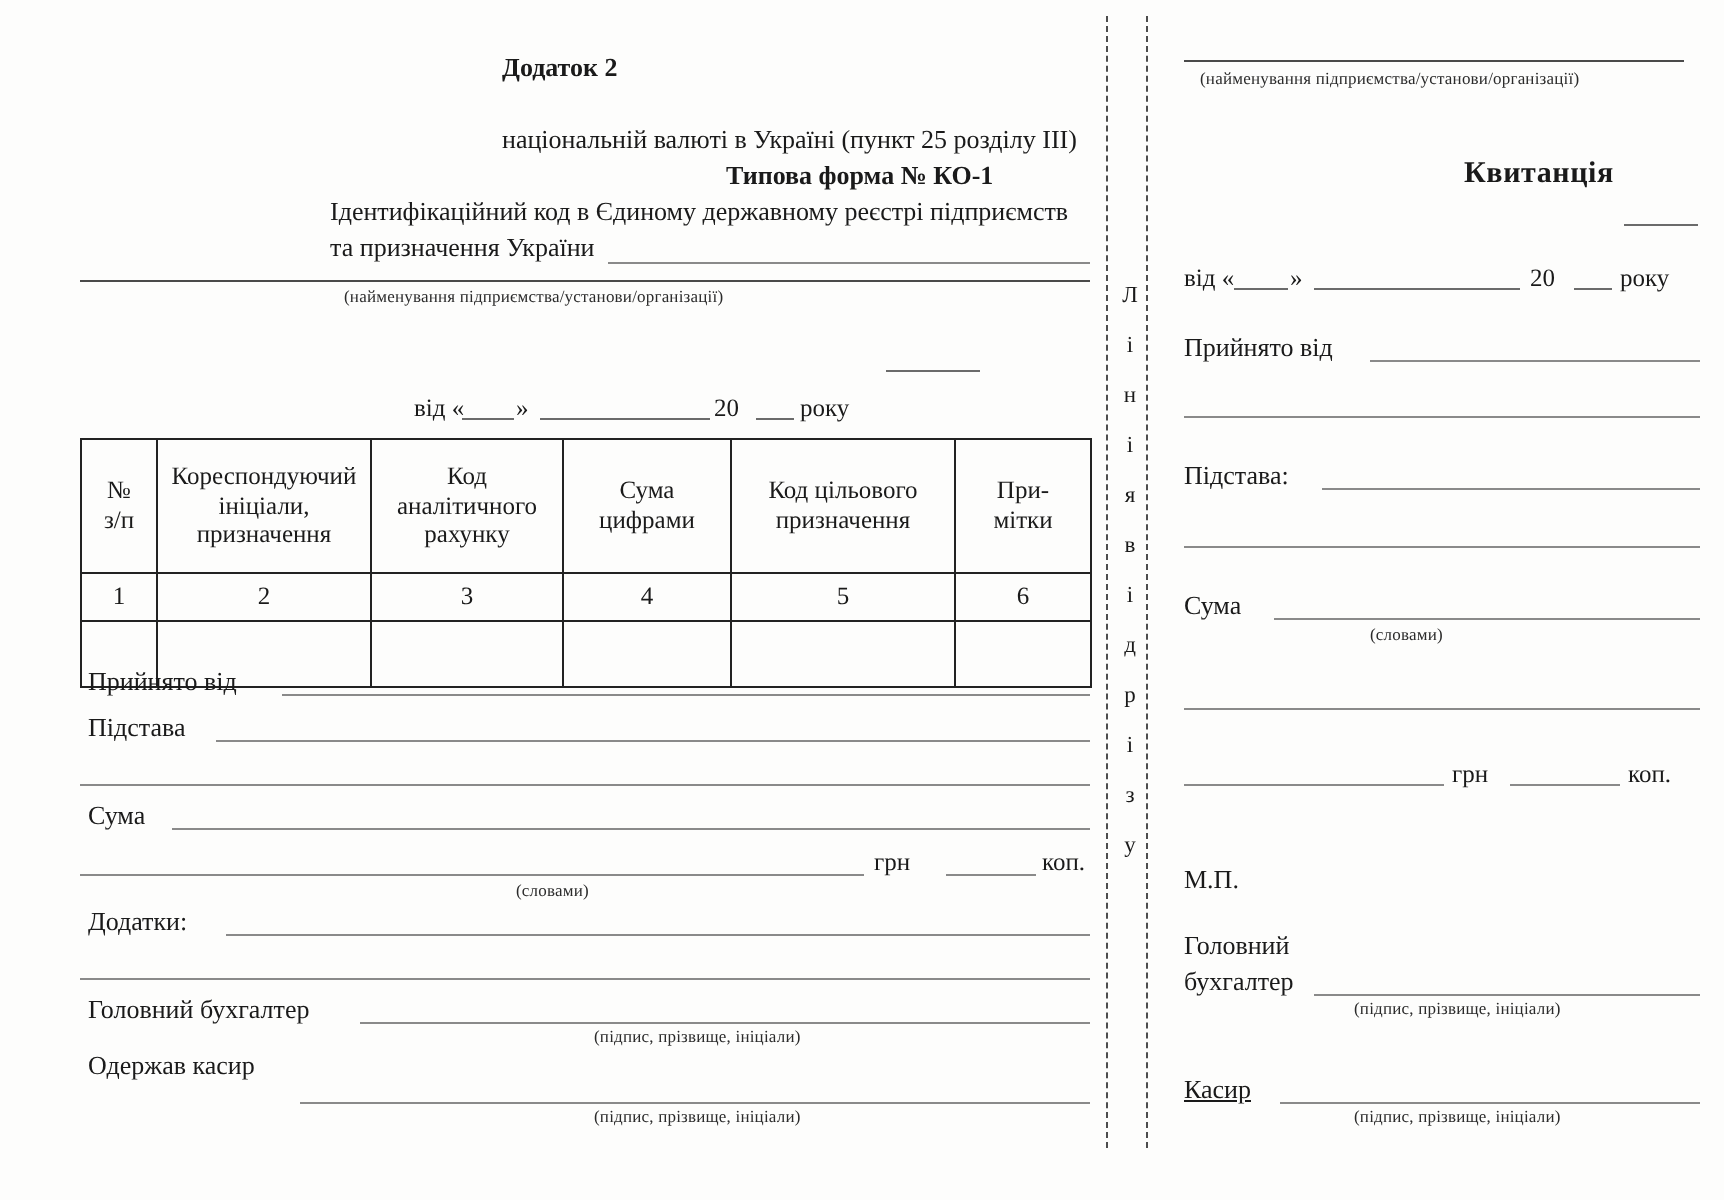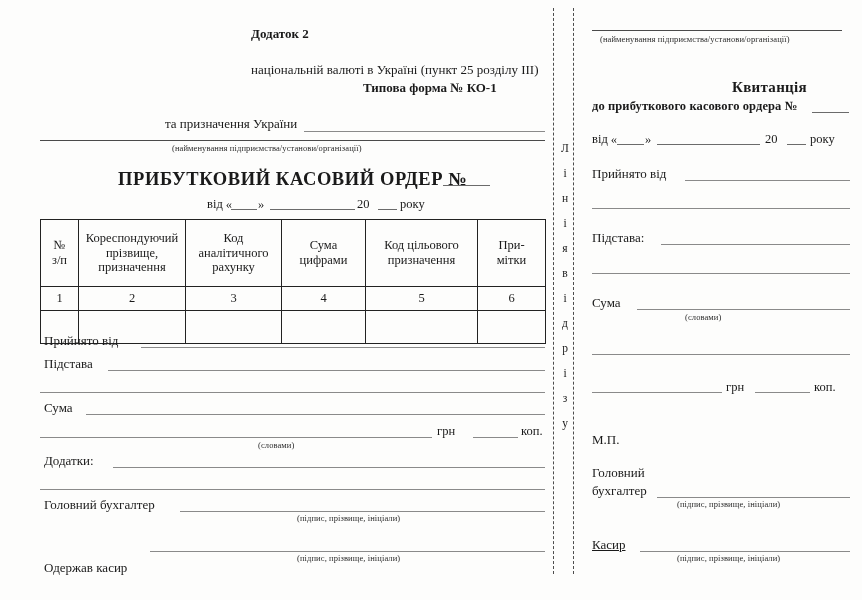--- a/index.html
+++ b/index.html
@@ -105,29 +105,29 @@
 
 <div id="page">
 
   <div class="txt body-txt bold" style="left:251px; top:27px;">Додаток 2</div>
 
 
   <div class="txt body-txt" style="left:251px; top:63px;">національній валюті в Україні (пункт 25 розділу III)</div>
 
   <div class="txt body-txt bold" style="left:363px; top:81px;">Типова форма № КО-1</div>
 
+  <div class="txt body-txt" style="left:165px; top:99px;">Ідентифікаційний код в Єдиному державному реєстрі підприємств</div>
 
   <div class="txt body-txt" style="left:165px; top:117px;">та призначення України</div>
 
   <div class="rule thin" style="left:304px; top:131px; width:241px;"></div>
 
   <div class="rule thick" style="left:40px; top:140px; width:505px;"></div>
   <div class="txt small-cap" style="left:172px; top:144px;">(найменування  підприємства/установи/організації)</div>
 
-  <div class="txt" id="main-title" style="left:118px; top:169px;">ПРИБУТКОВИЙ КАСОВИЙ ОРДЕР №</div>
   <div class="rule" style="left:443px; top:185px; width:47px;"></div>
 
   <div class="txt body-sm" style="left:207px; top:198px;">від «</div>
   <div class="rule" style="left:231px; top:209px; width:26px;"></div>
   <div class="txt body-sm" style="left:258px; top:198px;">»</div>
   <div class="rule" style="left:270px; top:209px; width:85px;"></div>
   <div class="txt body-sm" style="left:357px; top:198px;">20</div>
   <div class="rule" style="left:378px; top:209px; width:19px;"></div>
   <div class="txt body-sm" style="left:400px; top:198px;">року</div>
 
@@ -141,21 +141,21 @@
         <col style="width:68px">
     </colgroup>
     <tbody>
       <tr class="head-row">
         <td>
           <span>№</span><br>
           <span>з/п</span>
         </td>
         <td>
           <span>Кореспондуючий</span><br>
-          <span>прізвище,</span><br>
+          <span>ініціали,</span><br>
           <span>призначення</span>
         </td>
         <td>
           <span>Код</span><br>
           <span>аналітичного</span><br>
           <span>рахунку</span>
         </td>
         <td>
           <span>Сума</span><br>
           <span>цифрами</span>
@@ -205,21 +205,21 @@
   <div class="txt small-cap" style="left:258px; top:441px;">(словами)</div>
 
   <div class="txt body-txt" style="left:44px; top:454px;">Додатки:</div>
   <div class="rule thin" style="left:113px; top:467px; width:432px;"></div>
   <div class="rule thin" style="left:40px; top:489px; width:505px;"></div>
 
   <div class="txt body-txt" style="left:44px; top:498px;">Головний бухгалтер</div>
   <div class="rule thin" style="left:180px; top:511px; width:365px;"></div>
   <div class="txt small-cap" style="left:297px; top:514px;">(підпис, прізвище, ініціали)</div>
 
-  <div class="txt body-txt" style="left:44px; top:561px;text-align:center;">Одержав касир</div>
+  <div class="txt body-txt" style="left:44px; top:526px;text-align:center;">Одержав касир</div>
   <div class="rule thin" style="left:150px; top:551px; width:395px;"></div>
   <div class="txt small-cap" style="left:297px; top:554px;">(підпис, прізвище, ініціали)</div>
 
   <div class="cutline" id="cut-left"></div>
   <div class="cutline" id="cut-right"></div>
 
   <div id="cut-label">
     <span>Л</span>
     <span>і</span>
     <span>н</span>
@@ -232,21 +232,20 @@
     <span>і</span>
     <span>з</span>
     <span>у</span>
   </div>
 
   <div class="rule thick" style="left:592px; top:30px; width:250px;"></div>
   <div class="txt small-cap" style="left:600px; top:35px;">(найменування  підприємства/установи/організації)</div>
 
   <div class="txt" id="receipt-title" style="left:700px; top:79px;margin-left:32px;">Квитанція</div>
 
-  <div class="txt" id="receipt-sub" style="left:592px; top:100px;">до прибуткового касового ордера №</div>
   <div class="rule" style="left:812px; top:112px; width:37px;"></div>
 
   <div class="txt body-sm" style="left:592px; top:133px;">від «</div>
   <div class="rule" style="left:617px; top:144px; width:27px;"></div>
   <div class="txt body-sm" style="left:645px; top:133px;">»</div>
   <div class="rule" style="left:657px; top:144px; width:103px;"></div>
   <div class="txt body-sm" style="left:765px; top:133px;">20</div>
   <div class="rule" style="left:787px; top:144px; width:19px;"></div>
   <div class="txt body-sm" style="left:810px; top:133px;">року</div>
 

